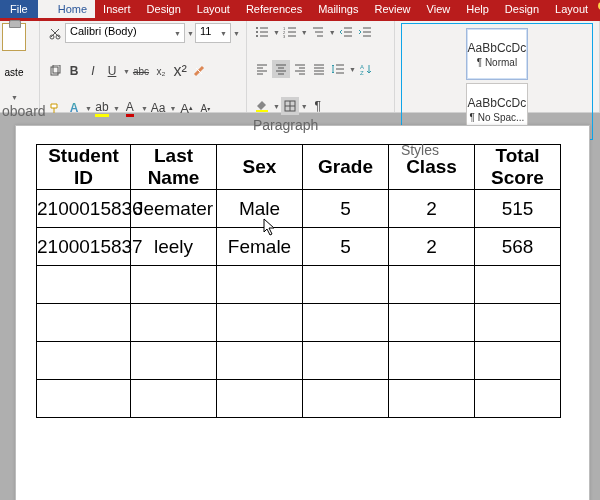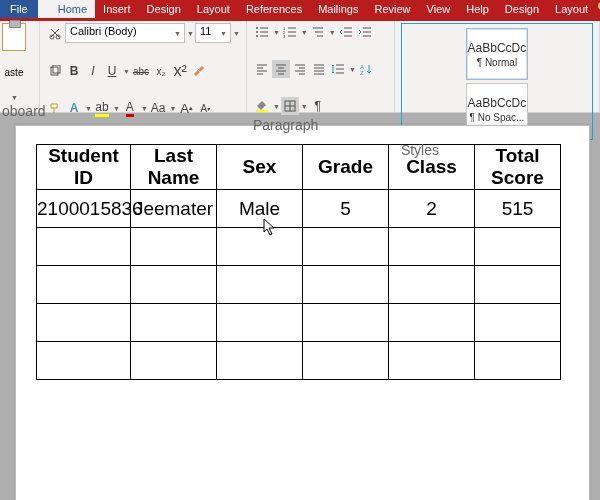--- a/index.html
+++ b/index.html
@@ -290,20 +290,28 @@
       <tbody>
         <tr>
             <td>2100015836</td>
             <td>Jeemater</td>
             <td>Male</td>
             <td>5</td>
             <td>2</td>
             <td>515</td>
           </tr>
         <tr>
+            <td>2100015837</td>
+            <td>leely</td>
+            <td>Female</td>
+            <td>5</td>
+            <td>2</td>
+            <td>568</td>
+          </tr>
+        <tr>
             <td></td>
             <td></td>
             <td></td>
             <td></td>
             <td></td>
             <td></td>
           </tr>
         <tr>
             <td></td>
             <td></td>

